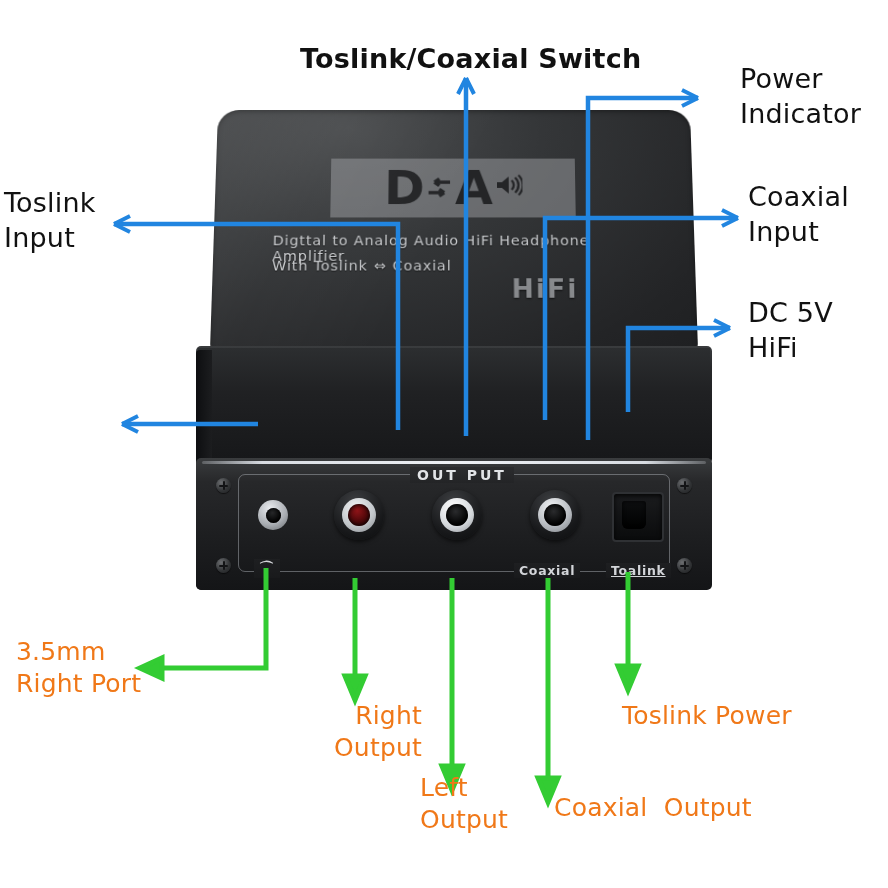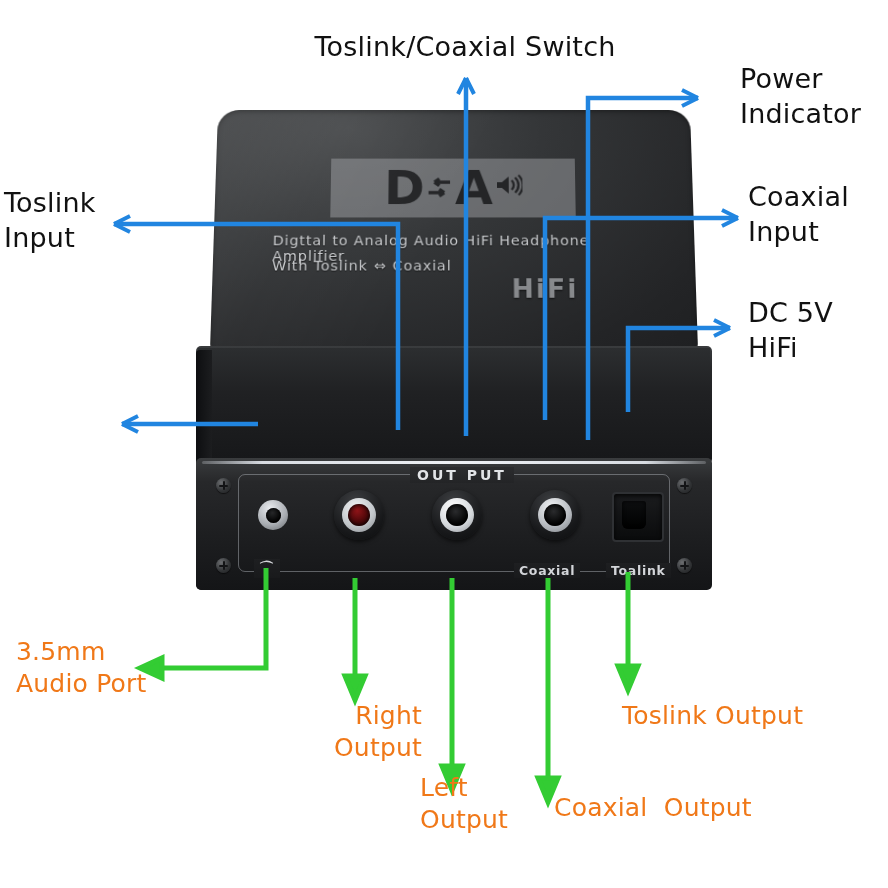--- a/index.html
+++ b/index.html
@@ -357,21 +357,21 @@
           </div>
       </div>
       <div class="rca" style="left:334px;top:32px;">
         <div class="ring">
             <div class="inner"></div>
           </div>
       </div>
       <div class="port-label" style="left:318px;bottom:12px;">Coaxial</div>
 
       <div class="toslink-port" style="left:416px;top:34px;width:48px;height:46px;"></div>
-      <div class="port-label" style="left:410px;bottom:12px;">Toalink</div>
+      <div class="port-label" style="left:410px;bottom:12px;text-decoration:underline;">Toalink</div>
     </div>
   </div>
 
   <svg class="overlay" viewBox="0 0 888 888">
     <g stroke="#2185e0" stroke-width="4.5" fill="none">
 
       <path d="M466 436 V78"></path>
       <path d="M466 78 l-8 16 M466 78 l8 16" stroke-width="4"></path>
 
       <path d="M588 440 V98 H698"></path>
@@ -405,41 +405,41 @@
       <polygon points="452,790 442,766 462,766" fill="#33cc33"></polygon>
 
       <path d="M548 578 V790"></path>
       <polygon points="548,802 538,778 558,778" fill="#33cc33"></polygon>
 
       <path d="M628 572 V678"></path>
       <polygon points="628,690 618,666 638,666" fill="#33cc33"></polygon>
     </g>
   </svg>
 
-  <div class="label black center" style="left:300px;top:30px;width:330px;">Toslink/Coaxial Switch</div>
+  <div class="label black center" style="left:300px;top:42px;width:330px;font-weight:bold;">Toslink/Coaxial Switch</div>
 
   <div class="label black" style="left:740px;top:62px;width:150px;">Power
 Indicator</div>
 
   <div class="label black" style="left:4px;top:186px;width:150px;">Toslink
 Input</div>
 
   <div class="label black" style="left:748px;top:180px;width:150px;">Coaxial
 Input</div>
 
   <div class="label black" style="left:748px;top:296px;width:140px;">DC 5V
 HiFi</div>
 
 
   <div class="label orange" style="left:16px;top:636px;width:190px;">3.5mm
-Audio Port</div>
+Right Port</div>
 
   <div class="label orange" style="left:272px;top:700px;width:150px;text-align:right;">Right
 Output</div>
 
   <div class="label orange" style="left:420px;top:772px;width:150px;">Left
 Output</div>
 
   <div class="label orange" style="left:554px;top:792px;width:260px;">Coaxial  Output</div>
 
-  <div class="label orange" style="left:622px;top:700px;width:240px;">Toslink Output</div>
+  <div class="label orange" style="left:622px;top:700px;width:240px;">Toslink Power</div>
 
 </div>
 
 </body></html>

